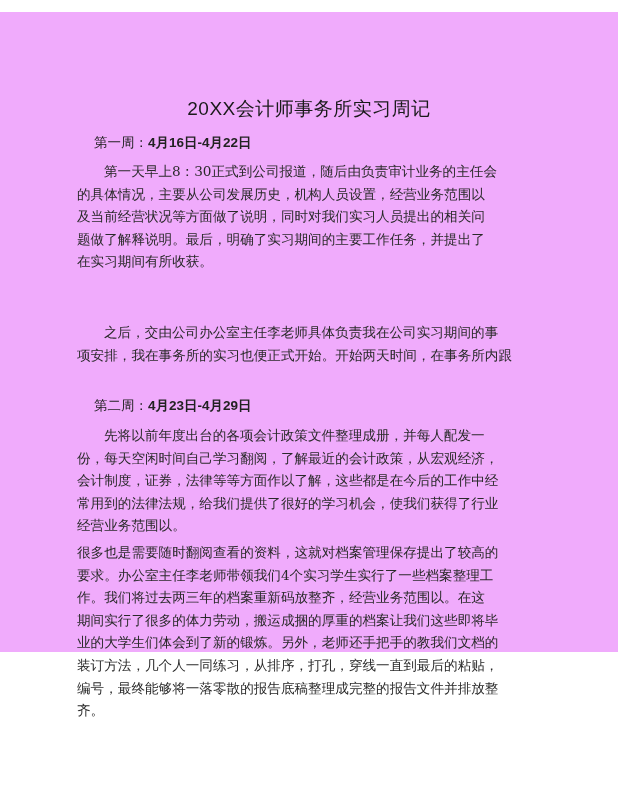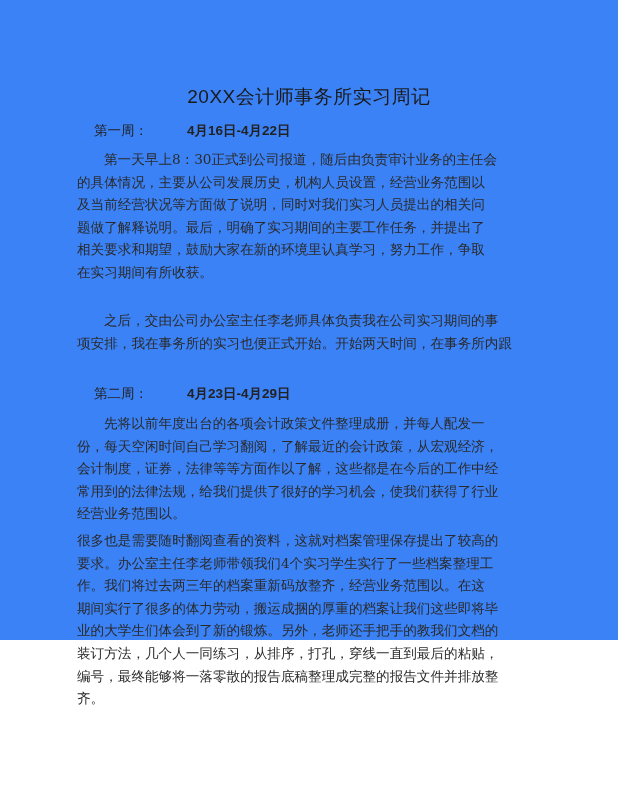--- a/index.html
+++ b/index.html
@@ -1,42 +1,41 @@
 <!DOCTYPE html>
 <html><head>
 <meta charset="utf-8">
 <style>
   html, body { margin: 0; padding: 0; background: #ffffff; }
   body { width: 618px; height: 800px; position: relative; overflow: hidden;
          font-family: "DejaVu Serif", "Liberation Serif", serif; color: #2a2a2a; }
-  .page { position: absolute; left: 0; top: 0; width: 618px; height: 640px; background: #3b82f6; }
+  .page { position: absolute; left: 0; top: 12px; width: 618px; height: 640px; background: #f0abfc; }
   .title { position: absolute; left: 0; width: 618px; top: 84px; text-align: center;
            font-family: "Liberation Sans", "DejaVu Sans", sans-serif; font-size: 19px; color: #1a1a1a; letter-spacing: 0.5px; }
   .week { position: absolute; left: 94px; font-size: 13.5px; color: #222; }
-  .week .date { font-family: "Liberation Sans", "DejaVu Sans", sans-serif; font-weight: bold; margin-left: 39px; }
+  .week .date { font-family: "Liberation Sans", "DejaVu Sans", sans-serif; font-weight: bold; }
   .para { position: absolute; left: 77px; width: 450px; font-size: 13.6px; line-height: 22.6px; color: #2a2a2a; }
   .line { display: block; white-space: nowrap; }
   .line.first { padding-left: 27px; }
 </style>
 </head>
 <body>
 
 <div class="page">
   <div class="title">20XX会计师事务所实习周记</div>
 
   <div class="week" style="top:122px;">
     <span>第一周：</span><span class="date">4月16日-4月22日</span>
   </div>
 
   <div class="para" style="top:148px;">
     <span class="line first">第一天早上8：30正式到公司报道，随后由负责审计业务的主任会</span>
     <span class="line">的具体情况，主要从公司发展历史，机构人员设置，经营业务范围以</span>
     <span class="line">及当前经营状况等方面做了说明，同时对我们实习人员提出的相关问</span>
     <span class="line">题做了解释说明。最后，明确了实习期间的主要工作任务，并提出了</span>
-    <span class="line">相关要求和期望，鼓励大家在新的环境里认真学习，努力工作，争取</span>
     <span class="line">在实习期间有所收获。</span>
   </div>
 
   <div class="para" style="top:309px;">
     <span class="line first">之后，交由公司办公室主任李老师具体负责我在公司实习期间的事</span>
     <span class="line">项安排，我在事务所的实习也便正式开始。开始两天时间，在事务所内跟</span>
   </div>
 
   <div class="week" style="top:385px;">
     <span>第二周：</span><span class="date">4月23日-4月29日</span>

